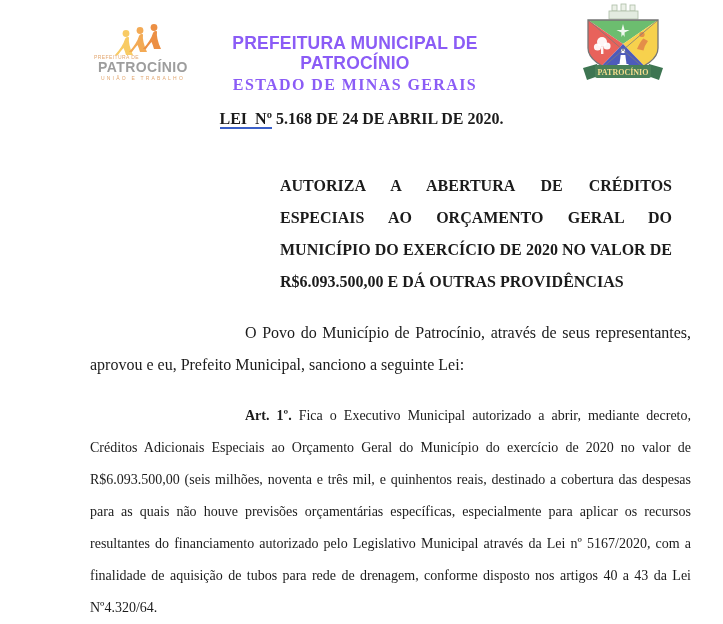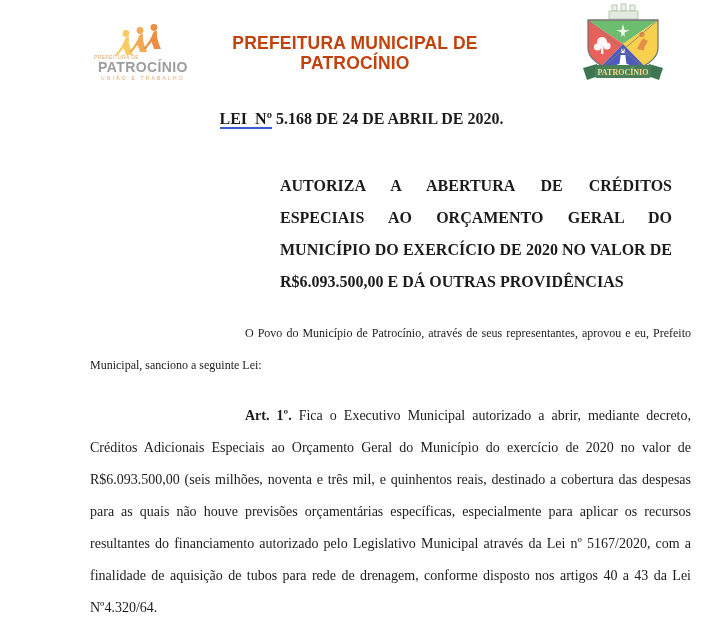--- a/index.html
+++ b/index.html
@@ -48,21 +48,21 @@
     margin-top: 1px;
     line-height: 1;
   }
 
   .header-center {
     position: absolute;
     left: 188px;
     top: 33px;
     width: 334px;
     text-align: center;
-    color: #c2410c;
+    color: #8b5cf6;
   }
   .org-name {
     font-family: "Liberation Sans", sans-serif;
     font-weight: bold;
     font-size: 17.5px;
     letter-spacing: 0.2px;
     line-height: 1.15;
   }
   .org-state {
     font-family: "Liberation Serif", serif;
@@ -103,21 +103,21 @@
     font-size: 16px;
     line-height: 32px;
     text-align: justify;
   }
 
   .preamble {
     position: absolute;
     left: 90px;
     top: 317px;
     width: 601px;
-    font-size: 12px;
+    font-size: 16px;
     line-height: 32px;
     text-align: justify;
     text-indent: 155px;
   }
 
   .article {
     position: absolute;
     left: 90px;
     top: 400px;
     width: 601px;
@@ -150,20 +150,21 @@
         </g>
       </g>
     </svg>
     <div class="logo-top-label">PREFEITURA DE</div>
     <div class="logo-name">PATROCÍNIO</div>
     <div class="logo-tagline">UNIÃO E TRABALHO</div>
   </div>
 
   <div class="header-center">
     <div class="org-name">PREFEITURA MUNICIPAL DE PATROCÍNIO</div>
+    <div class="org-state">ESTADO DE MINAS GERAIS</div>
   </div>
 
   <div class="crest">
     <svg width="94" height="92" viewBox="0 0 94 92" aria-hidden="true">
       <defs>
         <clipPath id="shieldClip">
           <path d="M12 18 h70 v28 q0 16 -35 26 q-35 -10 -35 -26 z"></path>
         </clipPath>
       </defs>
 

